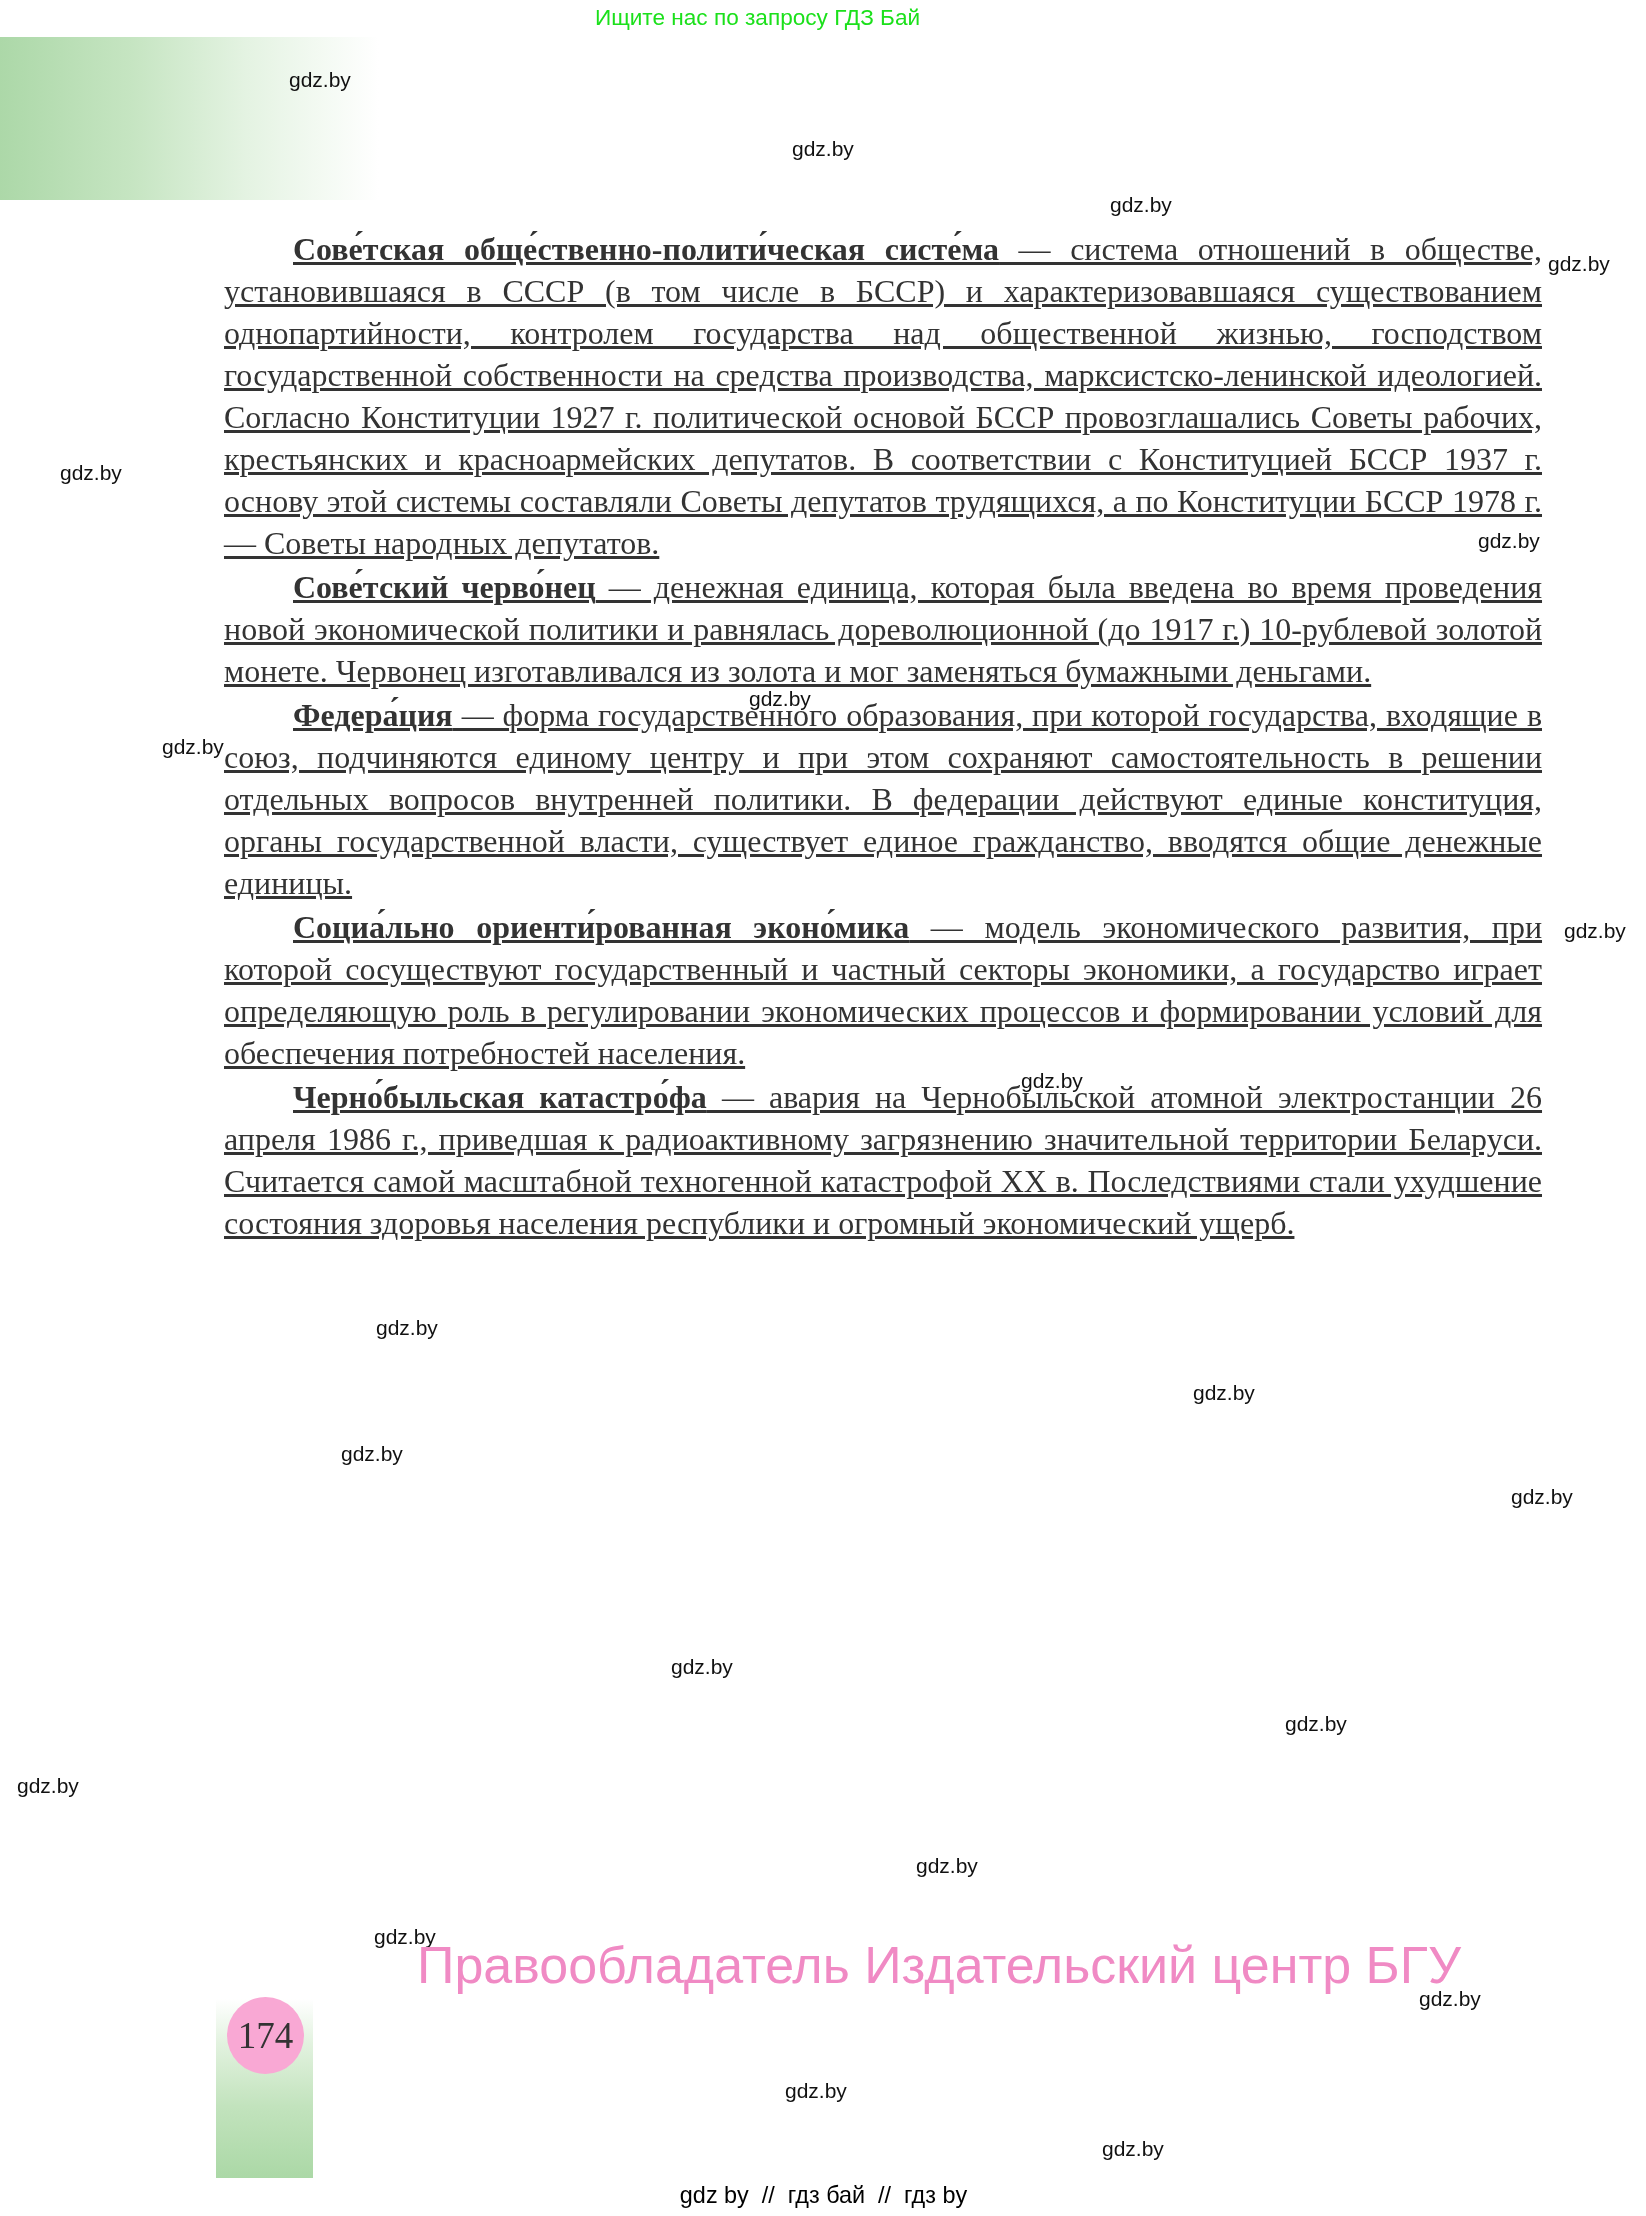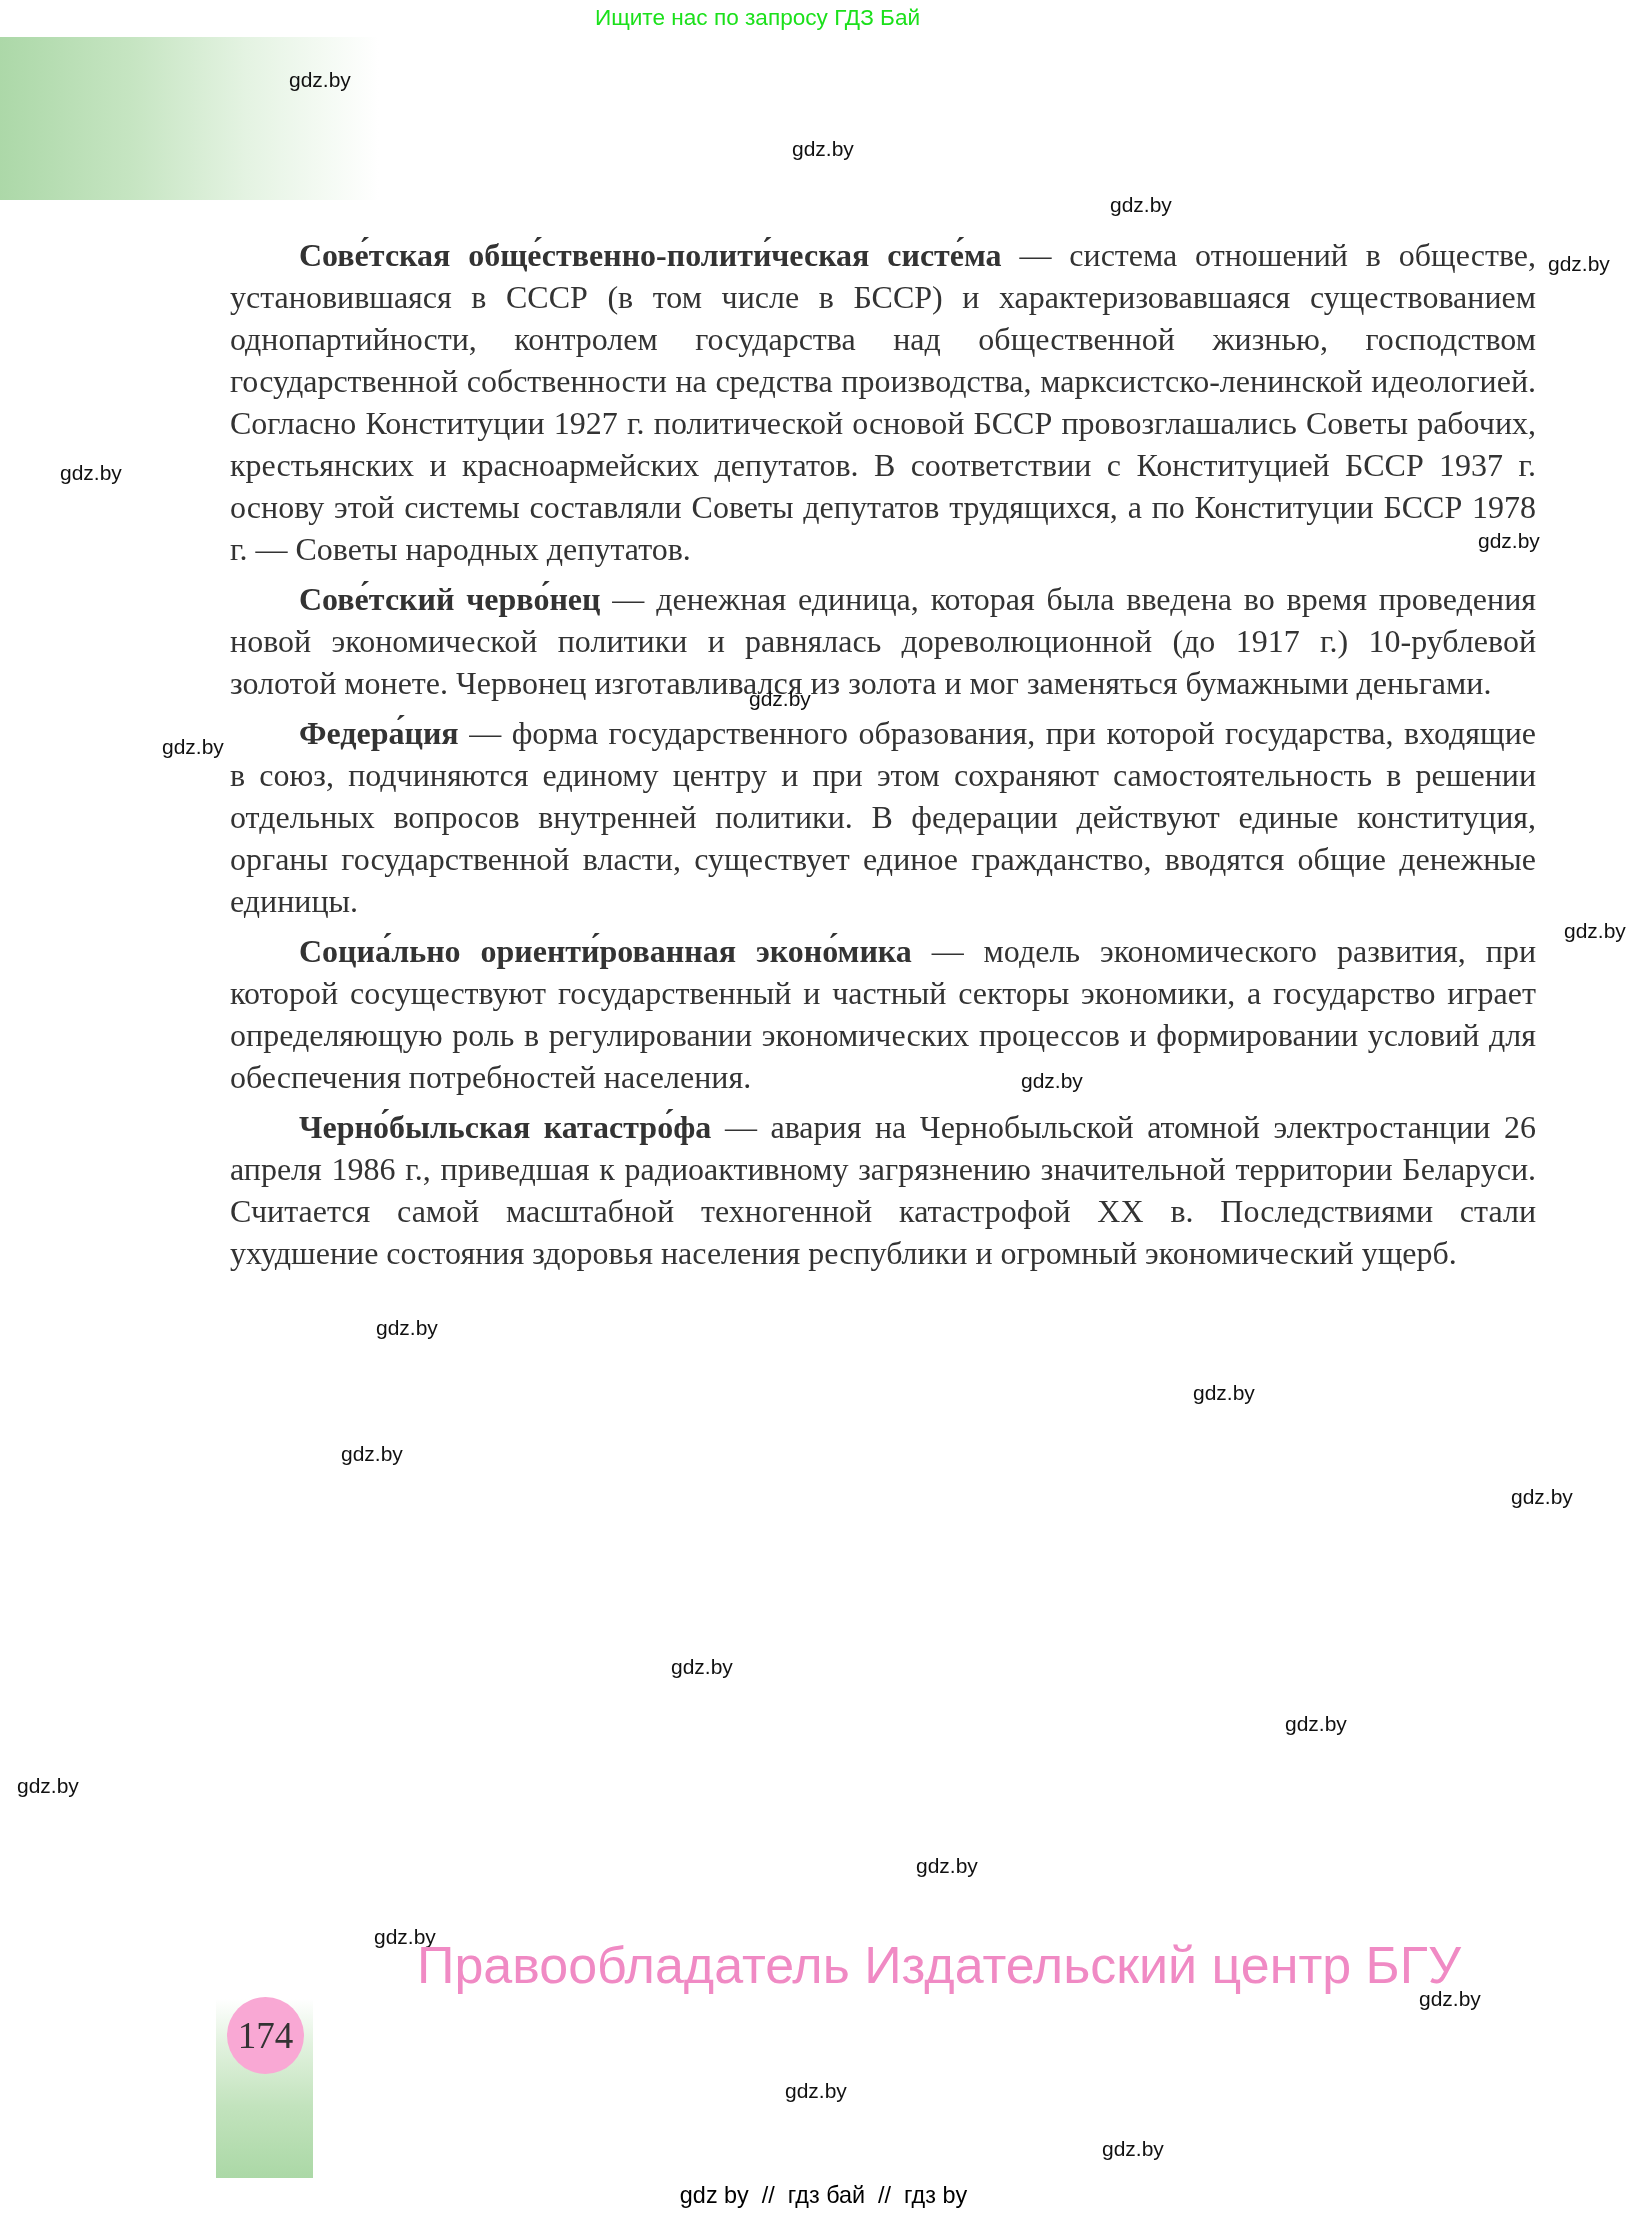--- a/index.html
+++ b/index.html
@@ -16,21 +16,21 @@
   }
   .corner-gradient {
     position: absolute; left: 0; top: 37px; width: 379px; height: 163px;
     background: linear-gradient(to right, #acd8a8 0%, #c6e5c2 35%, #e4f3e2 65%, #ffffff 100%);
   }
   .content {
     position: absolute; left: 222px; top: 226px; width: 1322px;
     color: #333333; font-size: 32px; line-height: 42px;
     text-align: justify;
   }
-  .content p { margin: 8px; text-indent: 69px; }
+  .content p { margin: 2px; text-indent: 69px; text-decoration: underline; }
   .content .term { font-weight: bold; }
   .watermark {
     position: absolute;
     font-family: "Liberation Sans", "DejaVu Sans", sans-serif;
     font-size: 21px; color: #111111; white-space: nowrap;
   }
   .page-tab {
     position: absolute; left: 216px; top: 1999px; width: 97px; height: 179px;
     background: linear-gradient(to bottom, #ffffff 0%, #e2f2df 25%, #c2e3bd 60%, #abd8a6 100%);
   }

